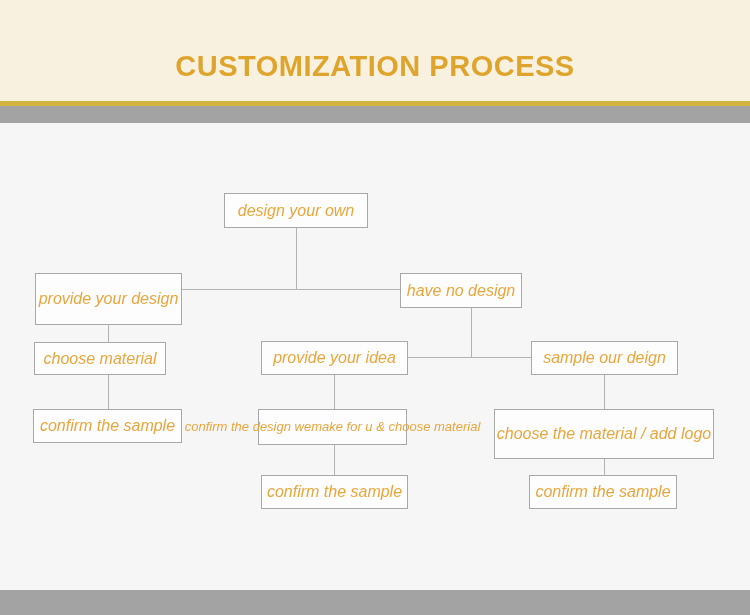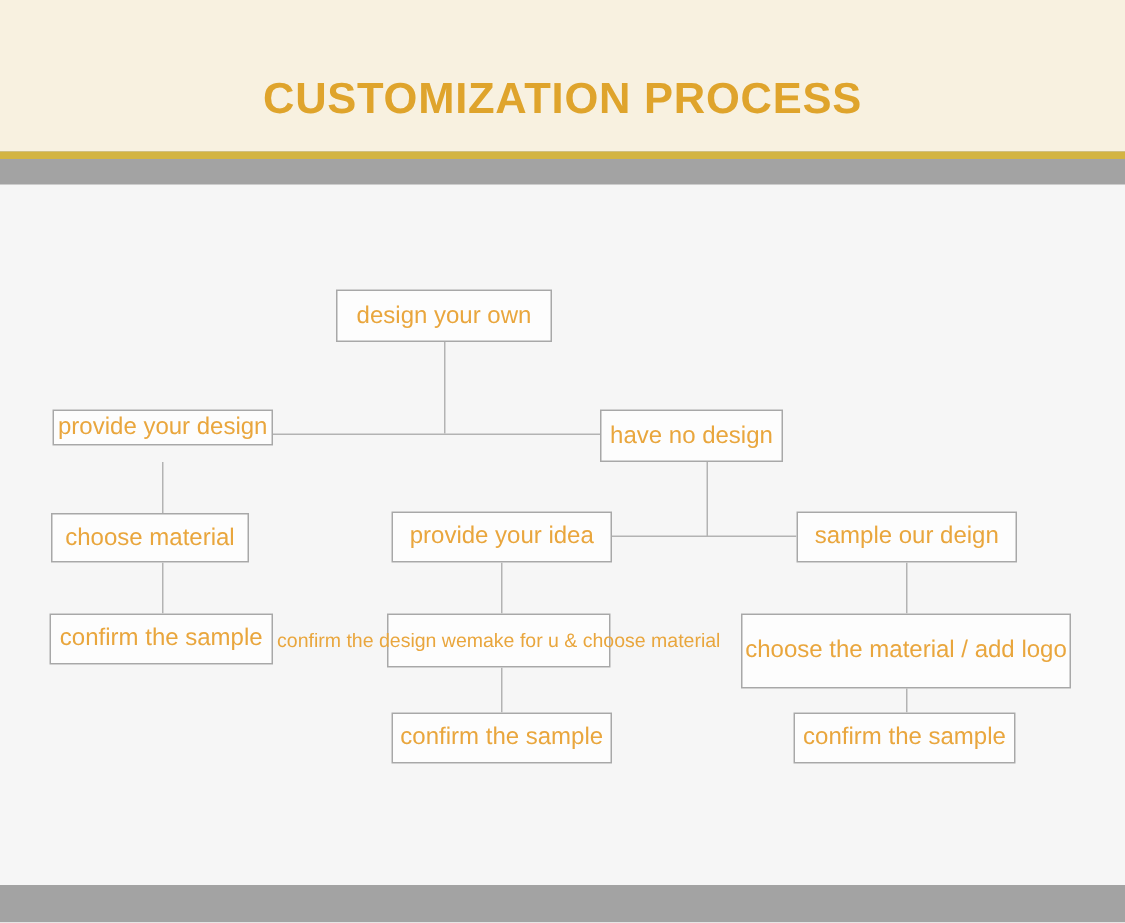--- a/index.html
+++ b/index.html
@@ -22,21 +22,21 @@
     background:var(--divider_gold);
   }
   .panel {
     position:absolute; top:123px; left:0; width:750px; height:467px;
     background:var(--panel_bg);
   }
   .node {
     position:absolute; box-sizing:border-box;
     background:var(--node_bg); border:1px solid var(--node_border);
     display:flex; align-items:center; justify-content:center;
-    font-size:16px; color:var(--node_text);
+    font-style:italic; font-size:16px; color:var(--node_text);
     white-space:nowrap; z-index:2;text-align:right;
   }
   .node.small {
     flex-direction:row; font-size:13px; line-height:16px;
     overflow:visible;
   }
   .line { position:absolute; background:var(--connector); z-index:1; }
   .line.v { width:1px; }
   .line.h { height:1px; }
 </style>
@@ -61,21 +61,21 @@
   <div class="line h" style="left:408px; top:357px; width:123px;"></div>
   <div class="line v" style="left:334px; top:375px; height:34px;"></div>
   <div class="line v" style="left:334px; top:445px; height:30px;"></div>
   <div class="line v" style="left:604px; top:375px; height:34px;"></div>
   <div class="line v" style="left:604px; top:442px; height:33px;"></div>
 
   <div class="node" style="left:224px; top:193px; width:144px; height:35px;">
     <span>design your own</span>
   </div>
 
-  <div class="node" style="left:35px; top:273px; width:147px; height:24px;">
+  <div class="node" style="left:35px; top:273px; width:147px; height:52px;">
     <span>provide your design</span>
   </div>
 
   <div class="node" style="left:400px; top:273px; width:122px; height:35px;">
     <span>have no design</span>
   </div>
 
   <div class="node" style="left:34px; top:342px; width:132px; height:33px;">
     <span>choose material</span>
   </div>

